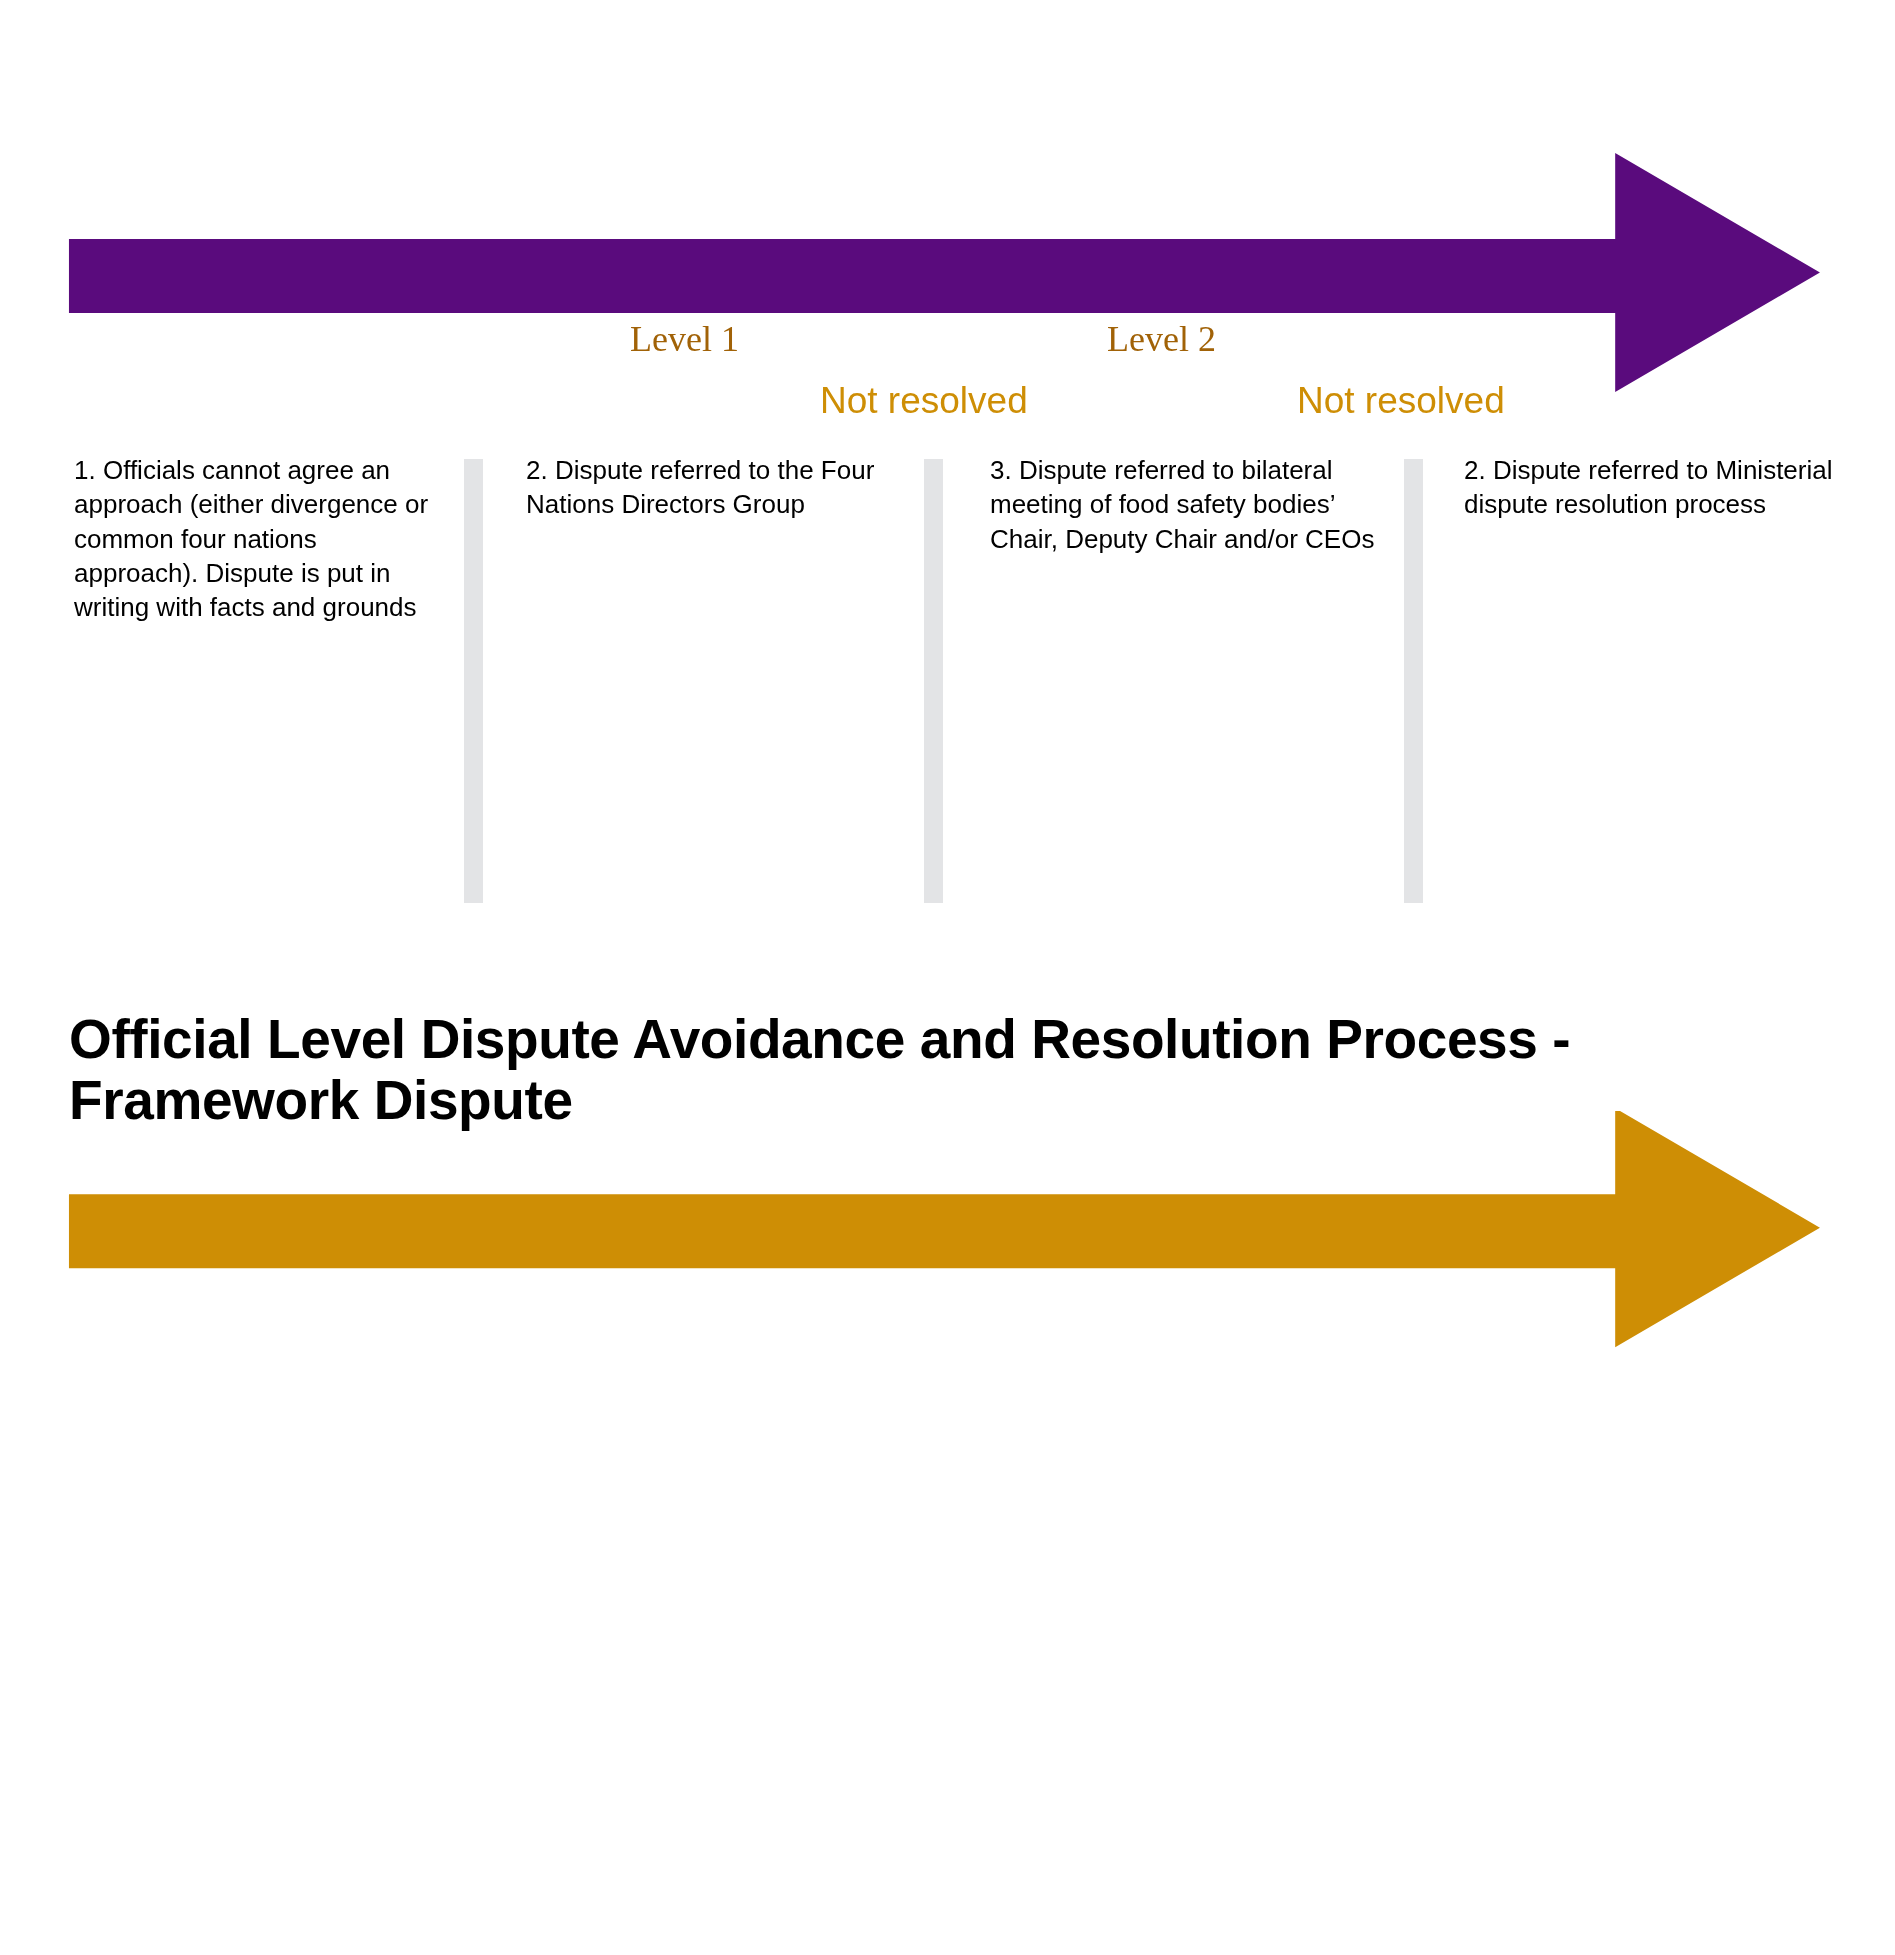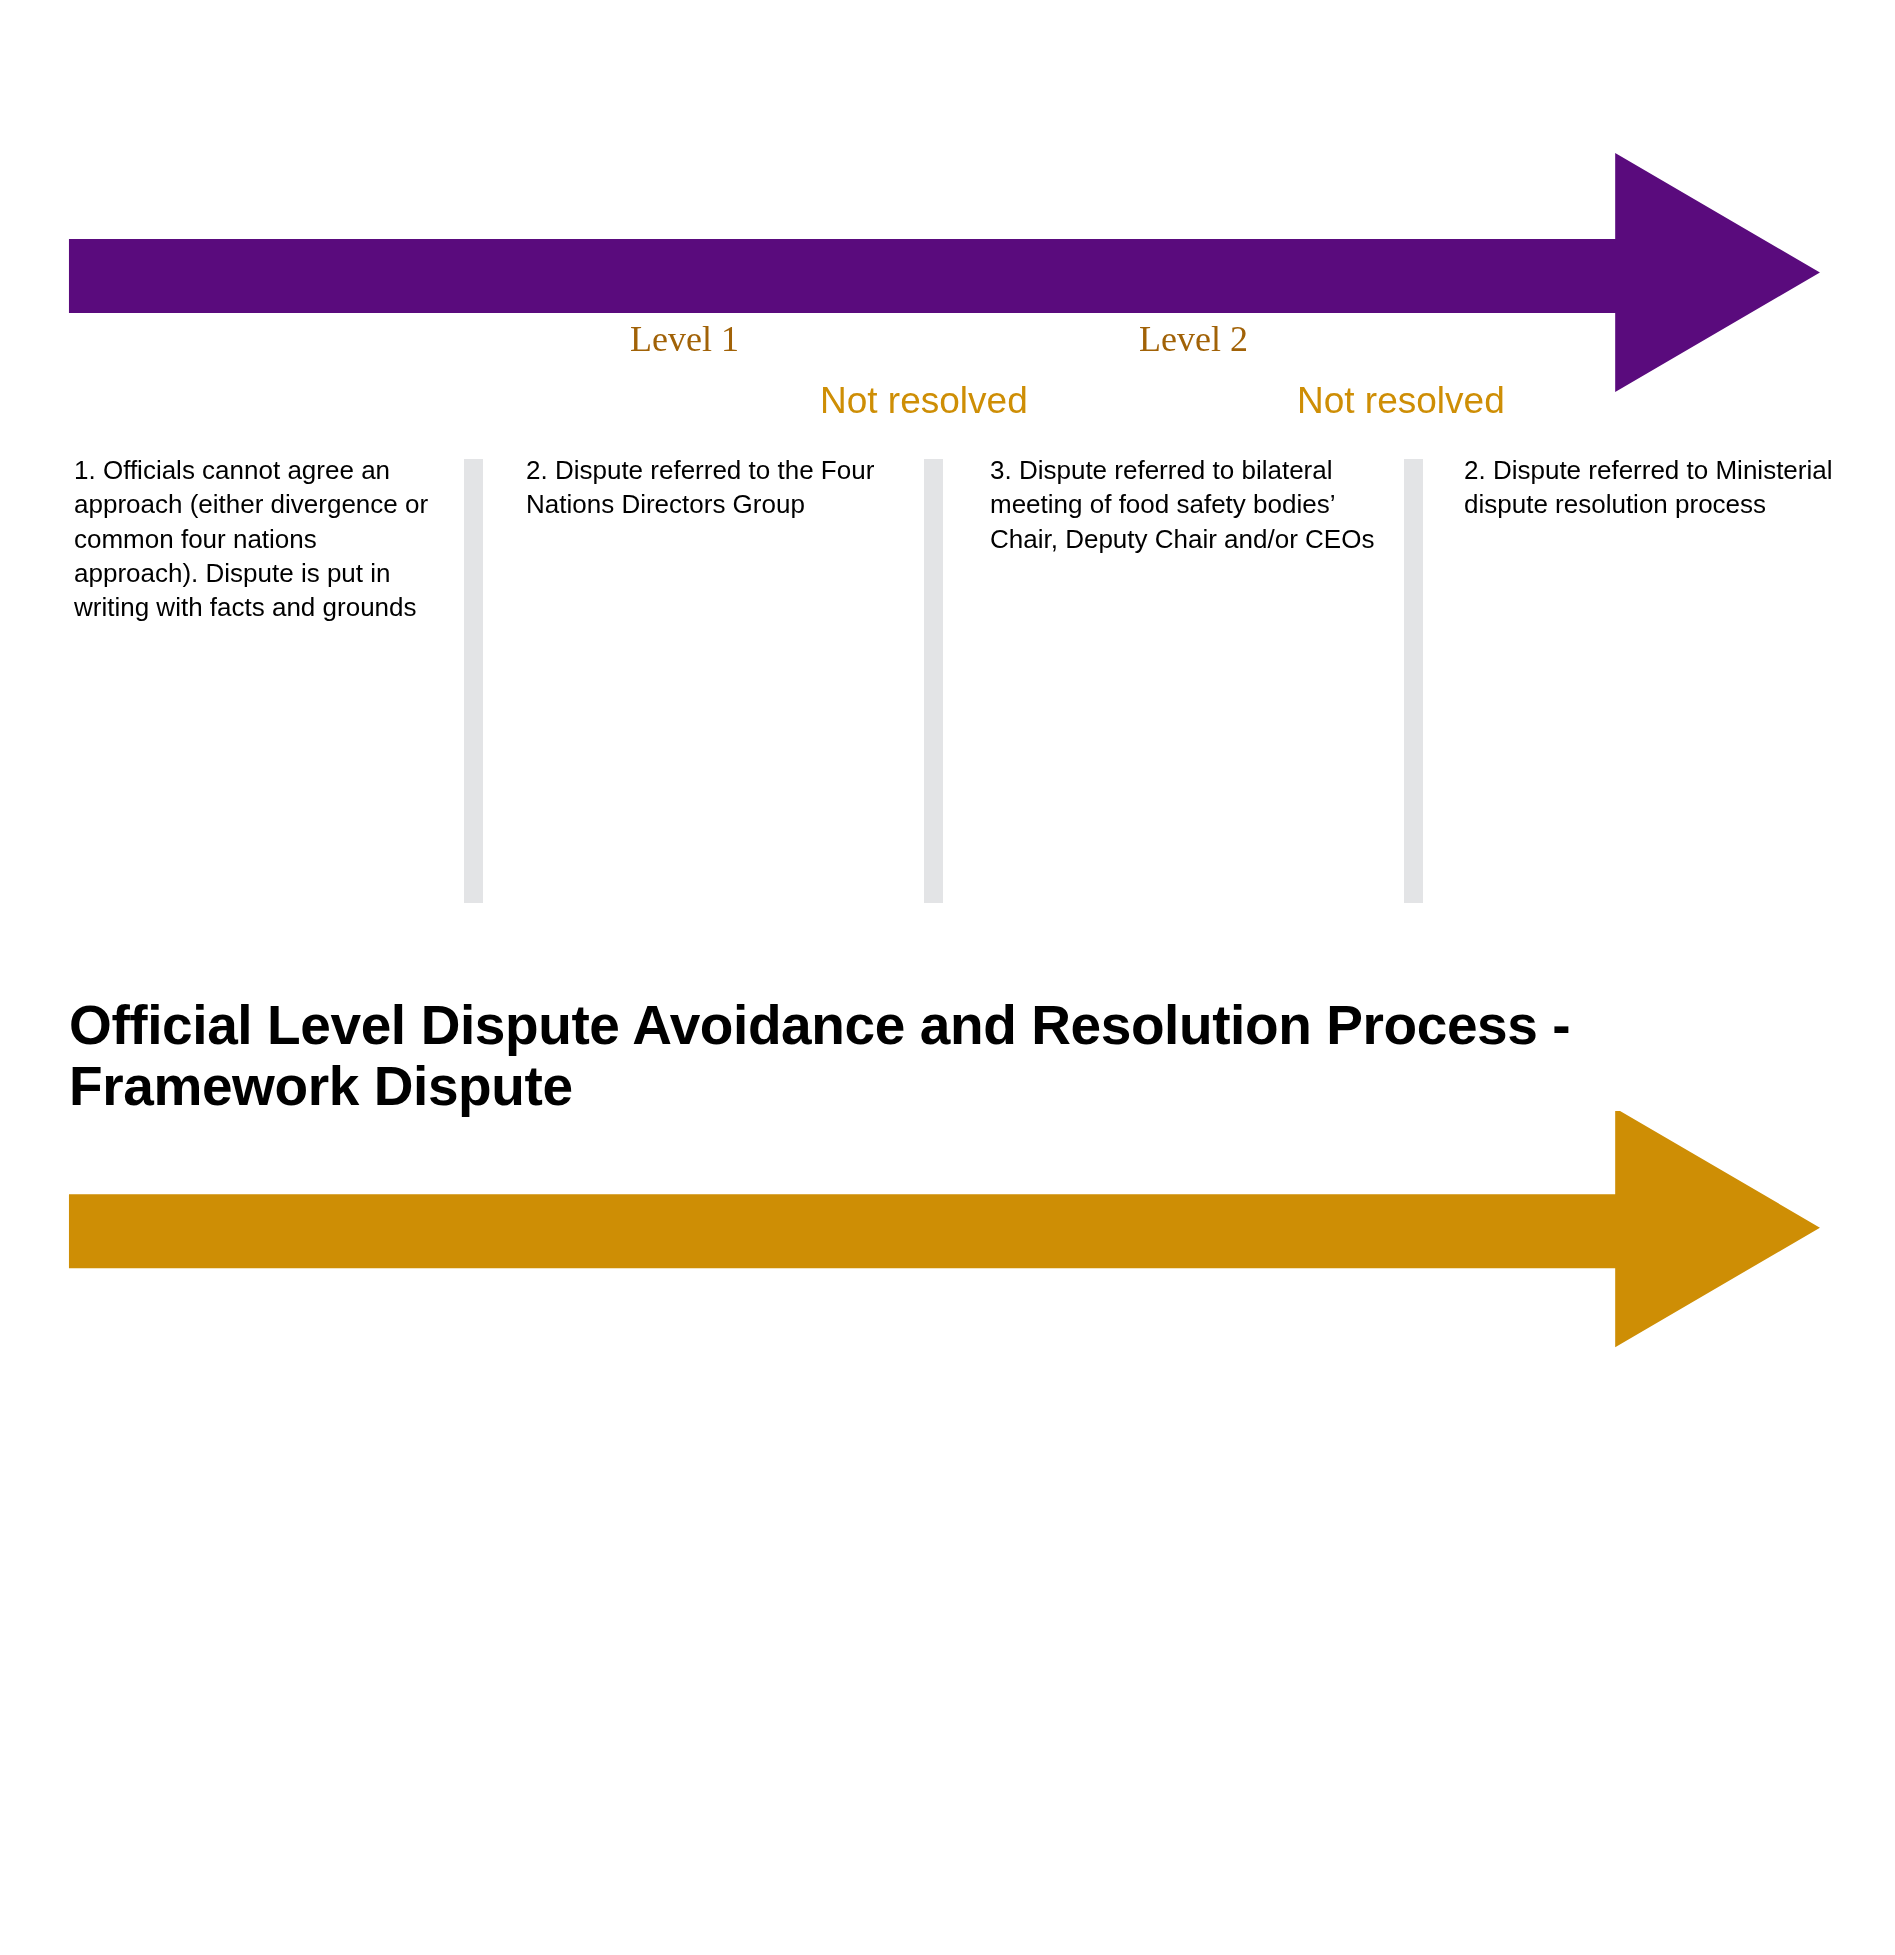--- a/index.html
+++ b/index.html
@@ -28,21 +28,21 @@
     left: 69px;
     width: 1635px;
     font-weight: bold;
     font-size: 55px;
     line-height: 1.10;
     letter-spacing: -0.4px;
     color: #000000;
     font-family: "Liberation Sans", sans-serif;
   }
   #title-policy    { top: 36px; }
-  #title-framework { top: 32px; }
+  #title-framework { top: 46px; }
 
   
   .arrow-wrap { position: absolute; left: 0; width: 1896px; }
   #arrow-policy-wrap    { top: 148px; height: 249px; }
   #arrow-framework-wrap { top: 148px; height: 249px; }
   .arrow-svg { display: block; width: 1896px; height: 249px; }
 
   
   .level-label {
     position: absolute;
@@ -85,21 +85,21 @@
   <div class="section" id="section-policy">
 
 
     <div class="arrow-wrap" id="arrow-policy-wrap">
       <svg class="arrow-svg" viewBox="0 0 2667 350" preserveAspectRatio="none" aria-hidden="true">
         <polygon points="97,128 2272,128 2272,7 2560,175 2272,343 2272,232 97,232" fill="#5A0B7D"></polygon>
       </svg>
     </div>
 
     <div class="level-label" style="left:630px; top:321px;">Level 1</div>
-    <div class="level-label" style="left:1107px; top:321px;margin-left:32px;">Level 2</div>
+    <div class="level-label" style="left:1107px; top:321px;">Level 2</div>
 
     <div class="notres-label notres-gold" style="left: 820px; top: 382px; color: rgb(206, 142, 5);">Not resolved</div>
     <div class="notres-label notres-gold" style="left: 1297px; top: 382px; color: rgb(206, 142, 5);">Not resolved</div>
 
     <div class="columns">
       <div class="col" style="left:74px; top:453px; width:370px;">1. Officials cannot agree an approach (either divergence or common four nations approach). Dispute is put in writing with facts and grounds</div>
       <div class="divider" style="left:464px; top:459px; height:444px;"></div>
 
       <div class="col" style="left:526px; top:453px; width:387px;">2. Dispute referred to the Four Nations Directors Group</div>
       <div class="divider" style="left:924px; top:459px; height:444px;"></div>

